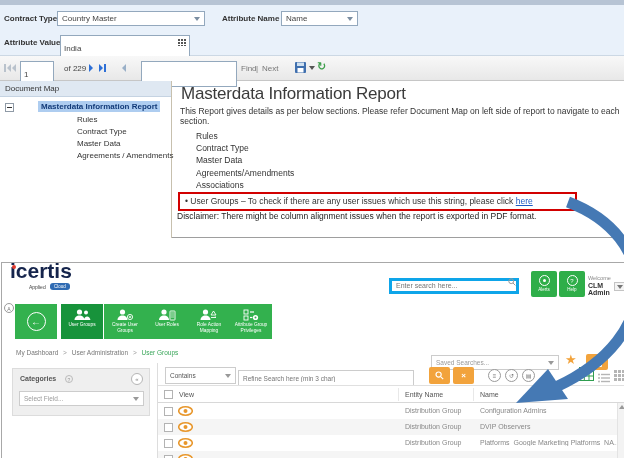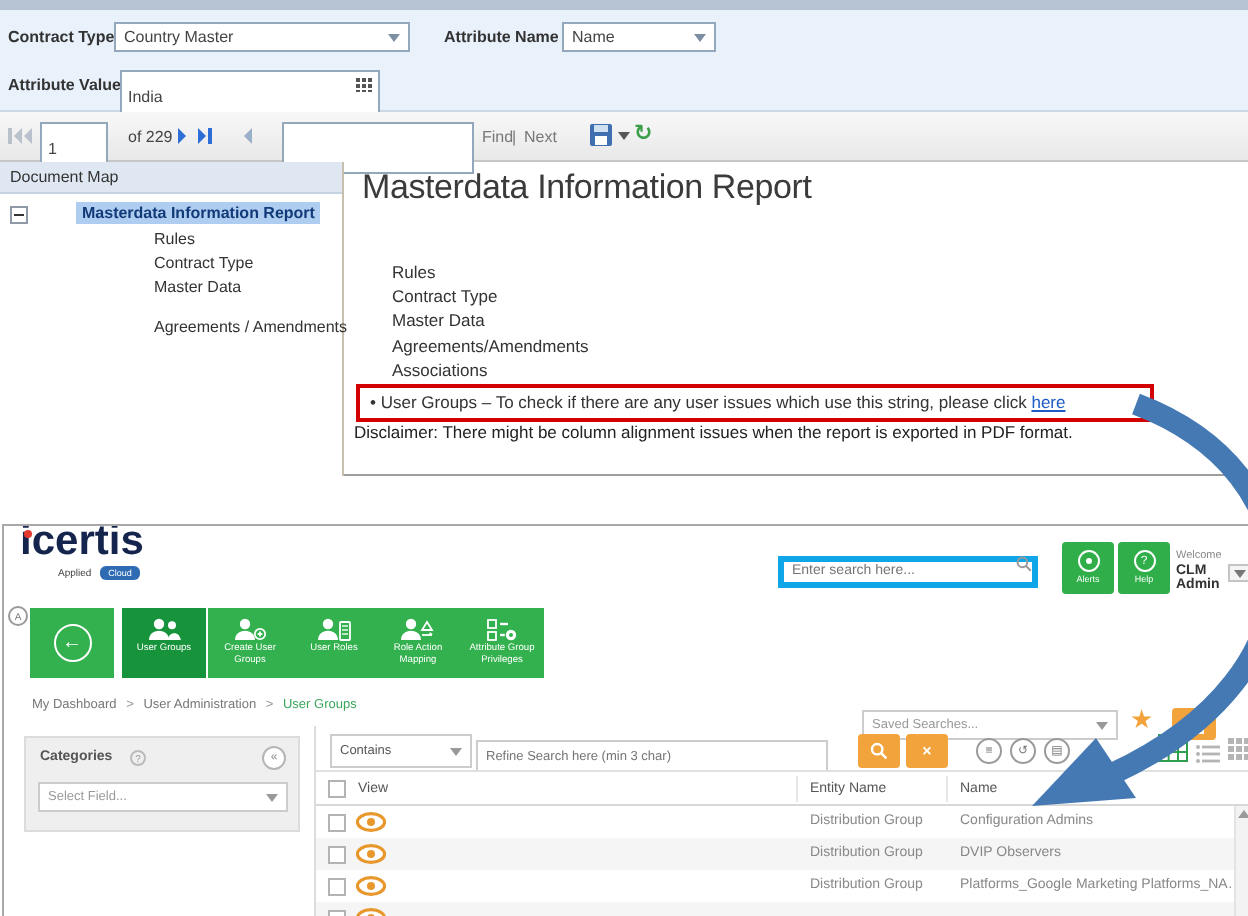--- a/index.html
+++ b/index.html
@@ -166,23 +166,24 @@
     </div>
     <div class="abs" style="left:317px;top:60px;font-size:11px;font-weight:bold;color:#3c9e4a;">↻</div>
 
     <div id="docmap" class="abs"></div>
     <div id="dm-head" class="abs">Document Map</div>
     <div class="abs dm-exp"></div>
     <div class="abs dm-root">Masterdata Information Report</div>
     <div class="abs dm-item" style="top:115px;">Rules</div>
     <div class="abs dm-item" style="top:127px;">Contract Type</div>
     <div class="abs dm-item" style="top:139px;">Master Data</div>
-    <div class="abs dm-item" style="top:151px;margin-top:8px;">Agreements / Amendments</div>
+    <div class="abs dm-item" style="top:151px;">Agreements / Amendments</div>
 
     <div class="abs r-title">Masterdata Information Report</div>
+    <div class="abs r-par" style="top:106px;">This Report gives details as per below sections. Please refer Document Map on left side of report to navigate to each section.</div>
     <div class="abs r-bullets">
       <div class="bull">Rules</div>
       <div class="bull">Contract Type</div>
       <div class="bull">Master Data</div>
       <div class="bull">Agreements/Amendments</div>
       <div class="bull">Associations</div>
     </div>
     <div id="redbox" class="abs">
       <div class="in"><span class="bull">User Groups – To check if there are any user issues which use this string, please click</span>
         <a href="#">here</a></div>

